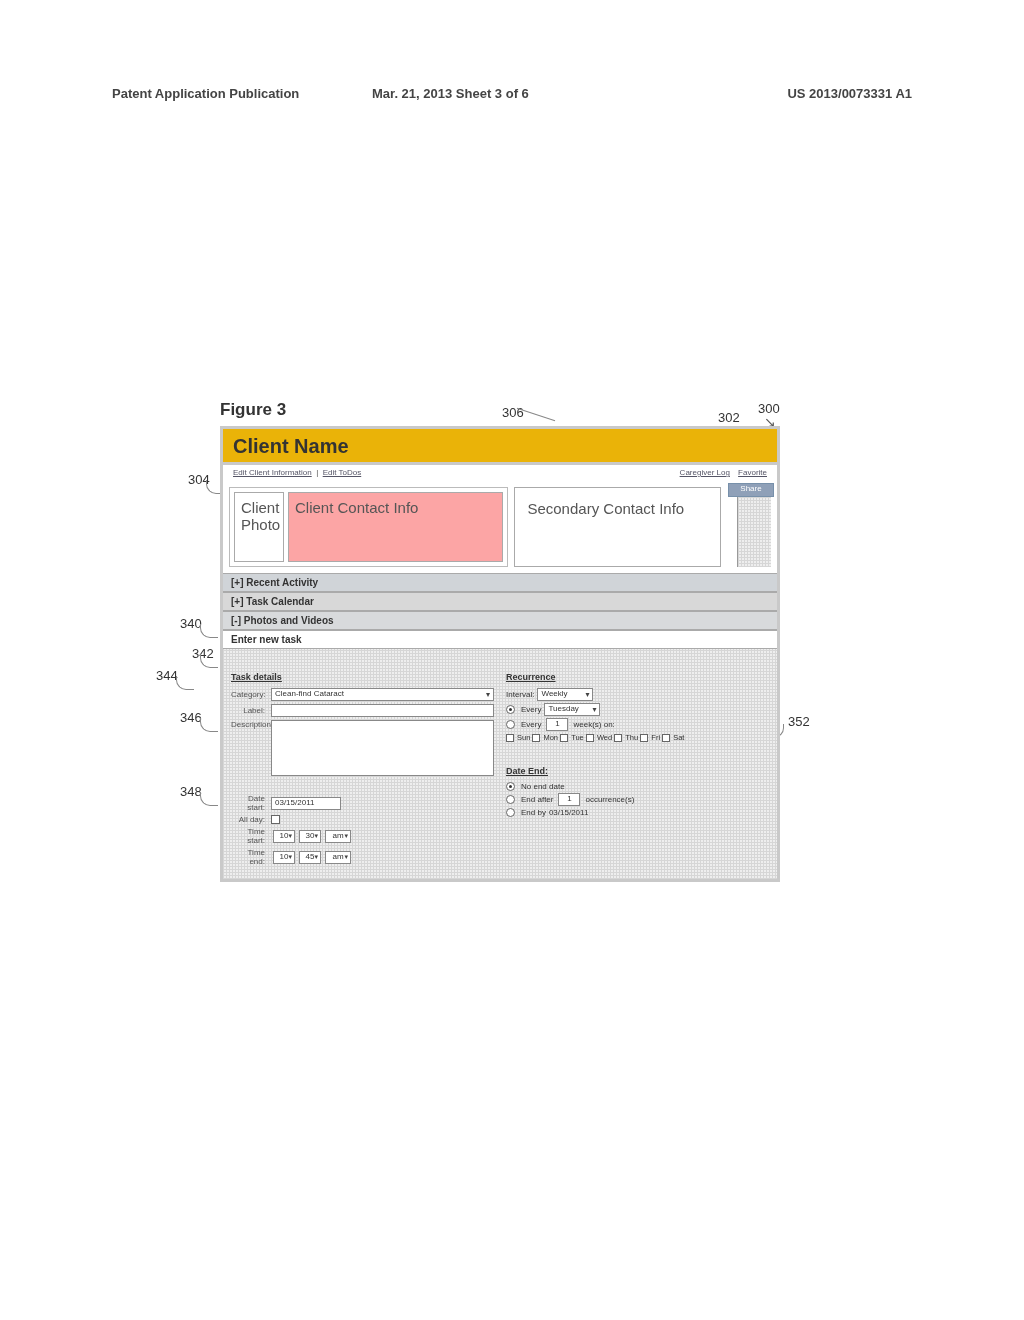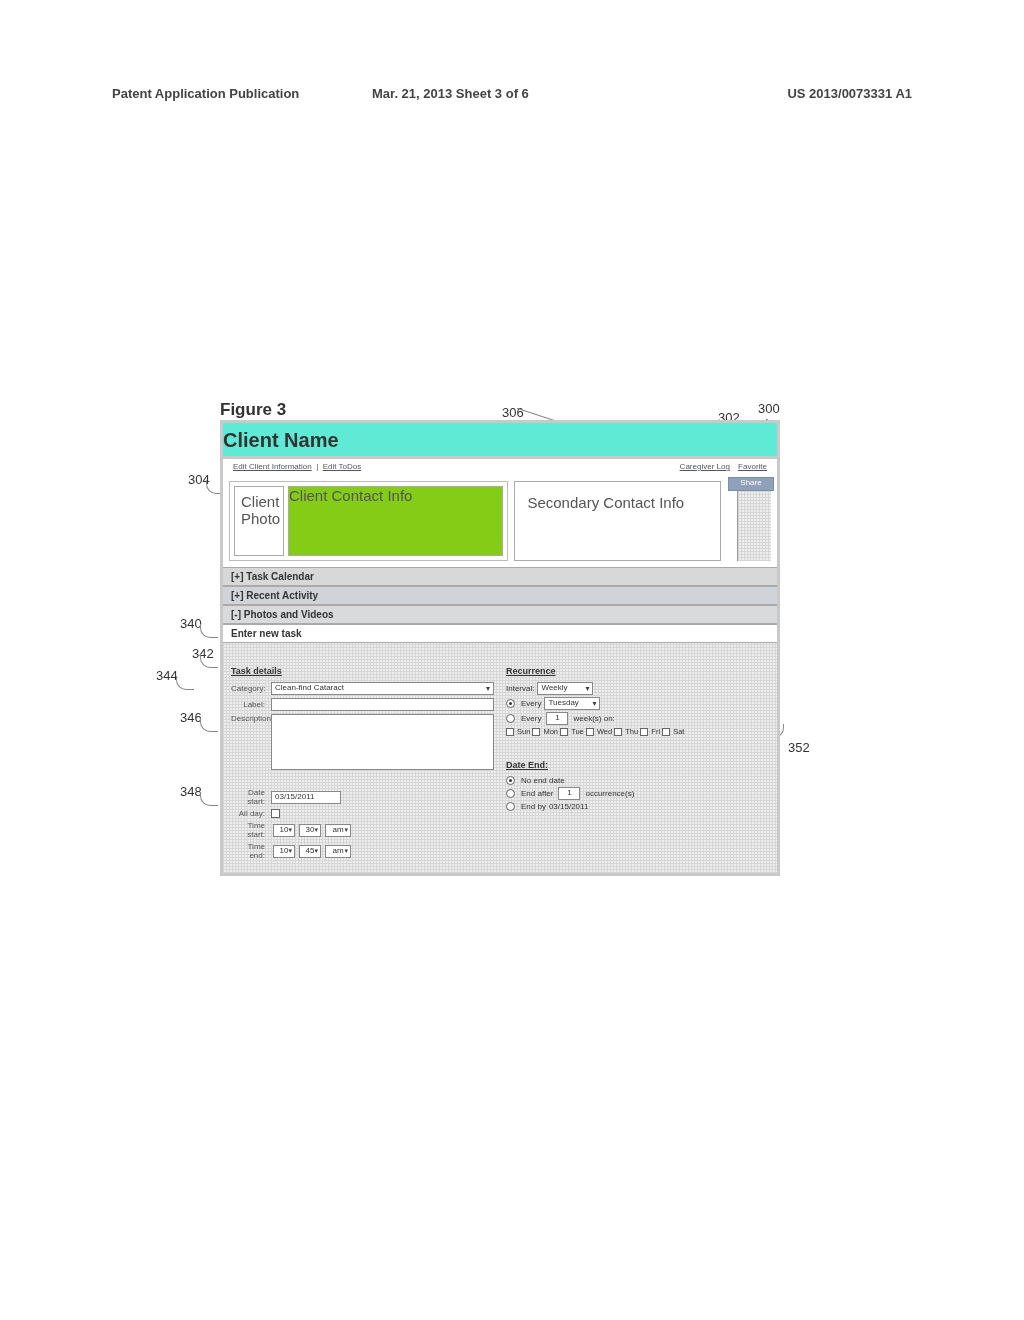--- a/index.html
+++ b/index.html
@@ -5,39 +5,39 @@
   * { box-sizing: border-box; margin: 0; padding: 0; }
   html, body { width: 1024px; height: 1320px; background: #fff; font-family: Arial, Helvetica, sans-serif; }
   .page { width: 1024px; height: 1320px; position: relative; background: #fff; }
   .header-line { position: absolute; top: 86px; left: 112px; right: 112px; font-size: 13px; color: #444; font-weight: bold; }
   .header-left { position: absolute; left: 0; }
   .header-mid  { position: absolute; left: 260px; }
   .header-right{ position: absolute; right: 0; }
 
   .figure-wrap { position: absolute; top: 400px; left: 220px; width: 560px; }
 
-  .fig-label { font-size: 17px; font-weight: bold; color: #333; }
+  .fig-label { font-size: 17px; font-weight: bold; color: #333; margin-bottom: 6px; }
 
   .app-frame { border: 3px solid #c9c9c9; background: #fff; }
   .full-hatch { background:
       repeating-linear-gradient(90deg, #d6d6d6 0 1px, transparent 1px 3px),
       repeating-linear-gradient(0deg,  #d6d6d6 0 1px, transparent 1px 3px);
       background-color:#eee; }
 
-  .titlebar { padding: 6px 0 4px; border-bottom: 3px solid #c9c9c9; background:#5eead4; }
+  .titlebar { padding: 6px 10px 4px; border-bottom: 3px solid #c9c9c9; background:#eab308; }
   .titlebar .cn { font-size: 20px; font-weight: bold; color:#333; }
   .navline { font-size: 8px; color:#555; padding: 3px 10px 4px; display:flex; justify-content:space-between; }
   .nav-left a { color:#556; text-decoration:underline; }
   .nav-right a{ color:#556; text-decoration:underline; margin-left:6px;}
 
   .upper-row { display:flex; gap:6px; padding:6px 6px 6px 6px; }
   .upper-left { display:flex; gap:4px; flex:1.05; border:1px solid #bbb; padding:4px;}
   .photo-box { width:50px; height:70px; border:1px solid #aaa; background:#fff;
                display:flex; align-items:flex-start; padding:6px; font-size:15px; font-weight:500; color:#555;}
-  .cinfo-box { flex:1; border:1px solid #aaa; background:#84cc16; font-size:15px; color:#555;}
+  .cinfo-box { flex:1; border:1px solid #aaa; background:#fca5a5; padding:6px; font-size:15px; color:#555;}
   .upper-right { flex:1; position:relative; display:flex; gap:16px; align-items:stretch;}
   .sec-box { flex:1; border:1px solid #aaa; background:#fff; padding:12px; font-size:15px; color:#555;}
   .share-tab { position:absolute; top:-4px; right:-3px; width:46px; height:14px; font-size:8px;
                text-align:center; color:#fff; background:#8fa0b8; border:1px solid #7790aa; }
   .jog-slab  { width:34px; border-left:1px solid #999; }
 
   .section-bar { border-top:1px solid #aaa; border-bottom:1px solid #aaa; padding:3px 8px; font-size:10px; font-weight:bold; color:#333; }
   .section-bar.dark { background:#d0d4d8;}
   .section-bar.med  { background:#d8d8d8;}
   .section-bar.med2 { background:#d8dadc;}
@@ -95,21 +95,21 @@
   <div class="callout" style="top:401px; left:758px;">300</div>
   <div class="arrow" style="top:414px; left:764px;">↘</div>
   <div class="callout" style="top:472px; left:188px;">304</div>
   <div class="callout" style="top:486px; left:754px;">308</div>
   <div class="callout" style="top:616px; left:180px;">340</div>
   <div class="callout" style="top:646px; left:192px;text-align:center;">342</div>
   <div class="callout" style="top:668px; left:156px;">344</div>
   <div class="callout" style="top:710px; left:180px;">346</div>
   <div class="callout" style="top:784px; left:180px;">348</div>
   <div class="callout" style="top:628px; left:754px;">350</div>
-  <div class="callout" style="top:740px; left:788px;">352</div>
+  <div class="callout" style="top:714px; left:788px;">352</div>
 
   <div class="lead" style="top:414px; left:516px; width:40px; transform:rotate(18deg);"></div>
   <div class="leadcurve" style="top:480px; left:206px;"></div>
   <div class="leadcurveR" style="top:493px; left:732px;"></div>
   <div class="leadcurve" style="top:624px; left:200px;"></div>
   <div class="leadcurve" style="top:654px; left:200px;"></div>
   <div class="leadcurve" style="top:676px; left:176px;"></div>
   <div class="leadcurve" style="top:718px; left:200px;"></div>
   <div class="leadcurve" style="top:792px; left:200px;"></div>
   <div class="leadcurveR" style="top:638px; left:732px;"></div>
@@ -145,22 +145,22 @@
         </div>
         <div class="upper-right">
           <div class="share-tab">Share</div>
           <div class="sec-box">
             <span>Secondary Contact Info</span>
           </div>
           <div class="jog-slab full-hatch"></div>
         </div>
       </div>
 
+      <div class="section-bar dark">[+] Recent Activity</div>
       <div class="section-bar med">[+] Task Calendar</div>
-      <div class="section-bar dark">[+] Recent Activity</div>
       <div class="section-bar med2">[-] Photos and Videos</div>
       <div class="section-bar" style="background:#fff;">Enter new task</div>
 
       <div class="form-area full-hatch">
         <div class="form-cols">
 
           <div class="colL">
             <div class="col-heading">Task details</div>
 
             <div class="frow">

